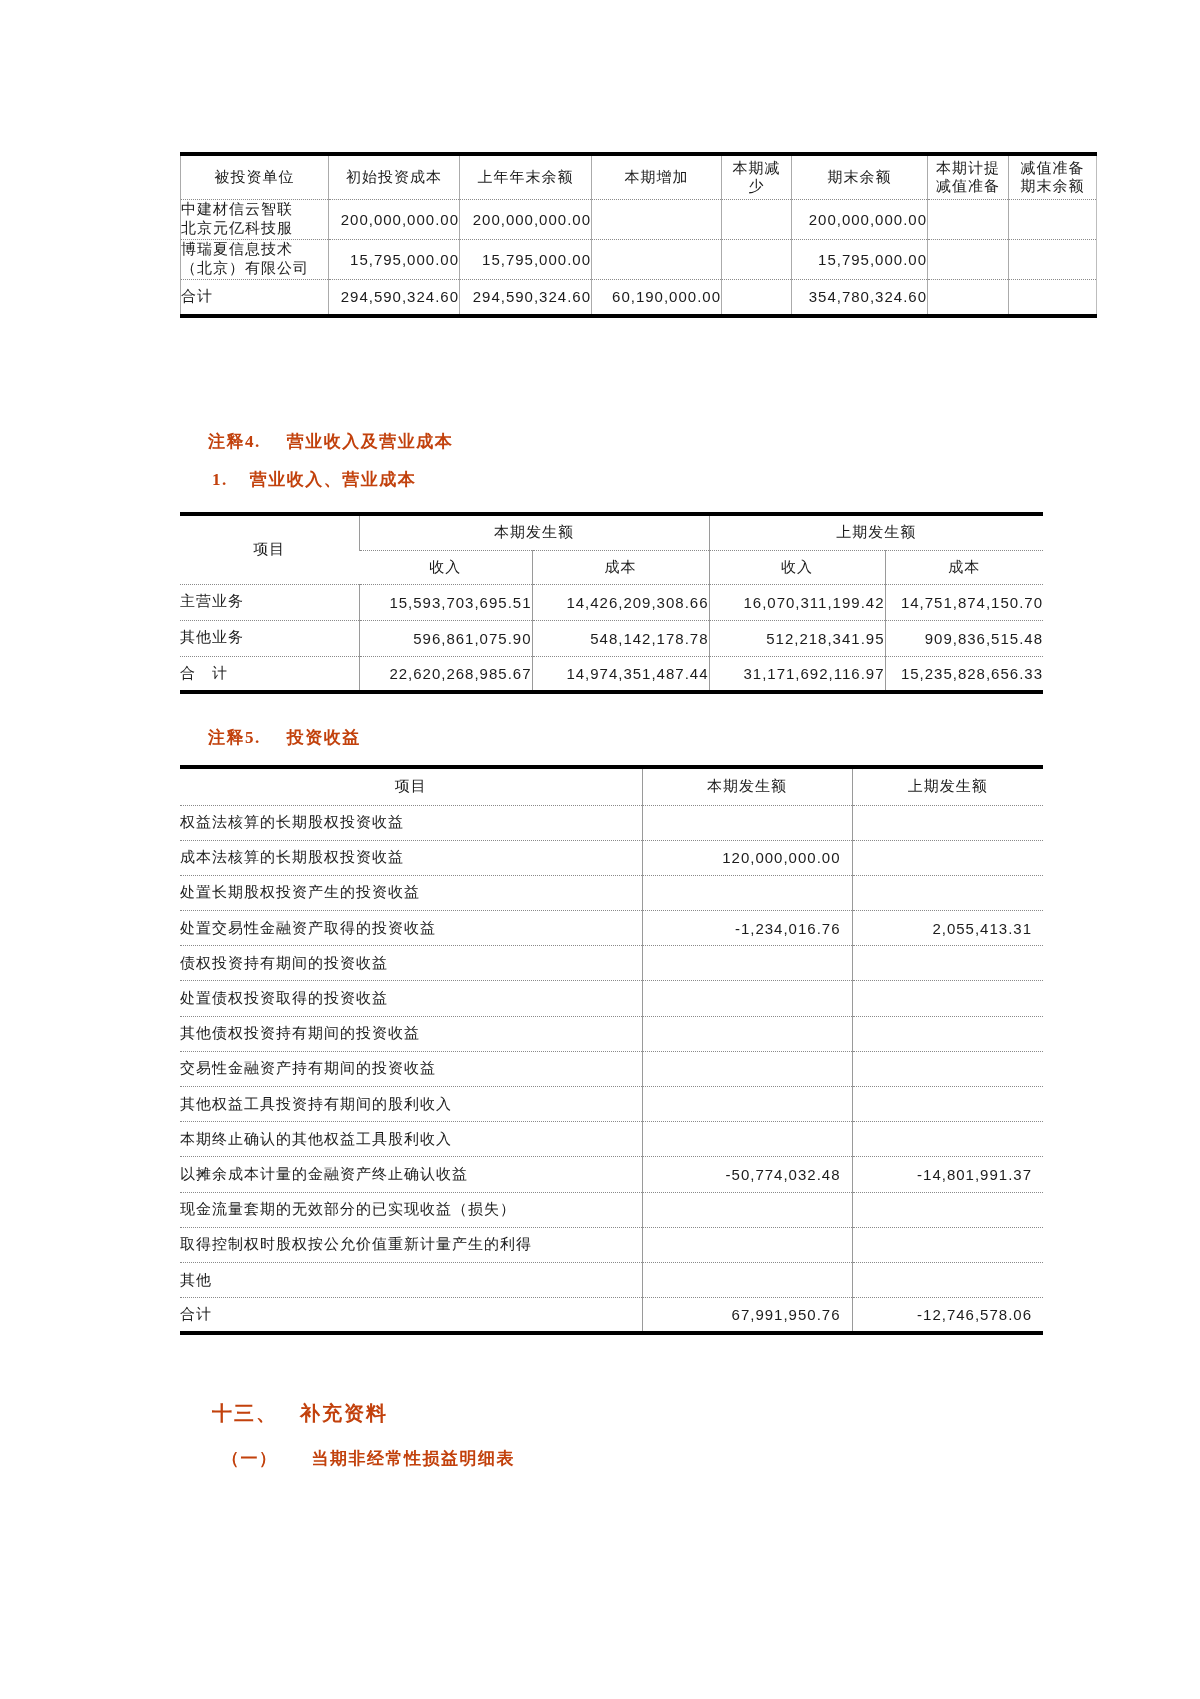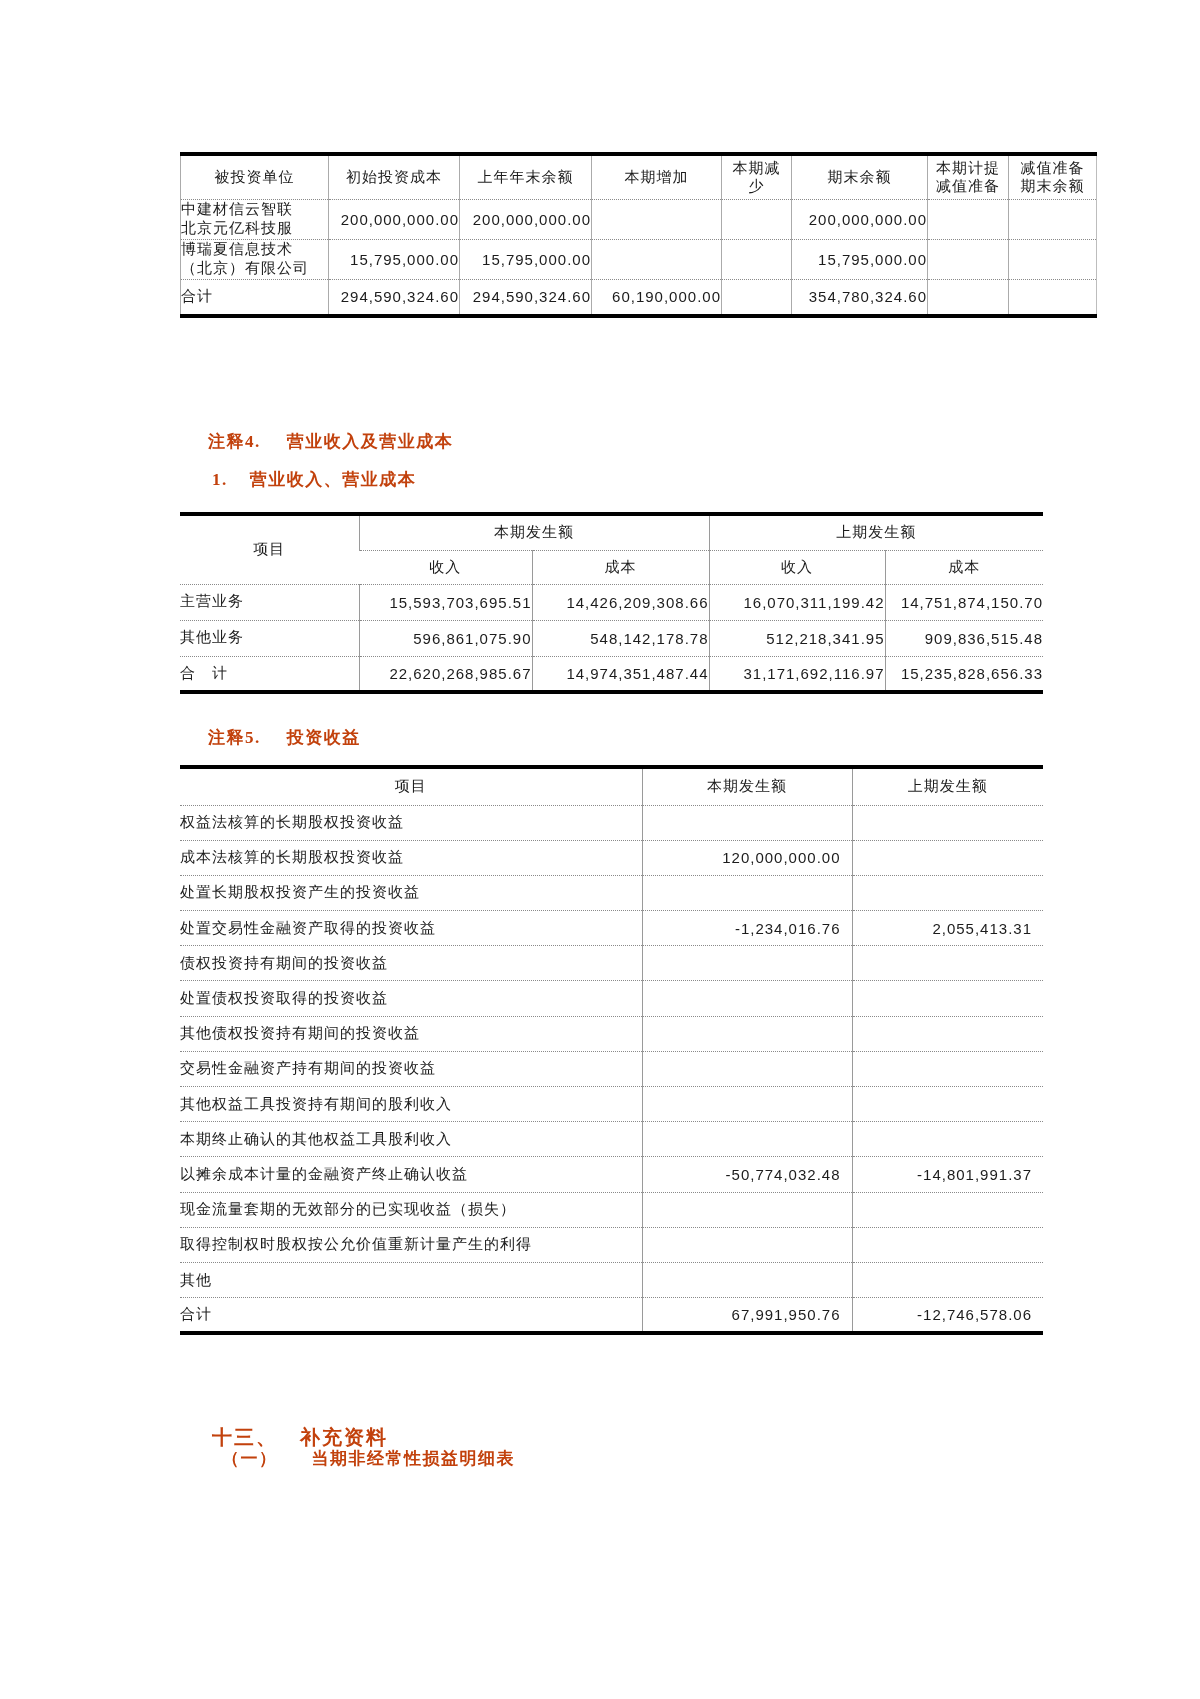--- a/index.html
+++ b/index.html
@@ -248,20 +248,20 @@
       <td class="num"></td>
     </tr>
     <tr style="height:35.2px">
       <td class="ctr">合计</td>
       <td class="num">67,991,950.76</td>
       <td class="num">-12,746,578.06</td>
     </tr>
   </tbody>
     </table>
 
-  <div class="heading big" style="left:212px; top:1400px;margin-top:24px;">
+  <div class="heading big" style="left:212px; top:1400px;">
     <span class="gap-s">十三、</span><span>补充资料</span>
   </div>
   <div class="heading" style="left:222px; top:1447px;">
     <span class="gap-l">（一）</span><span>当期非经常性损益明细表</span>
   </div>
 
 </div>
 
 </body></html>

